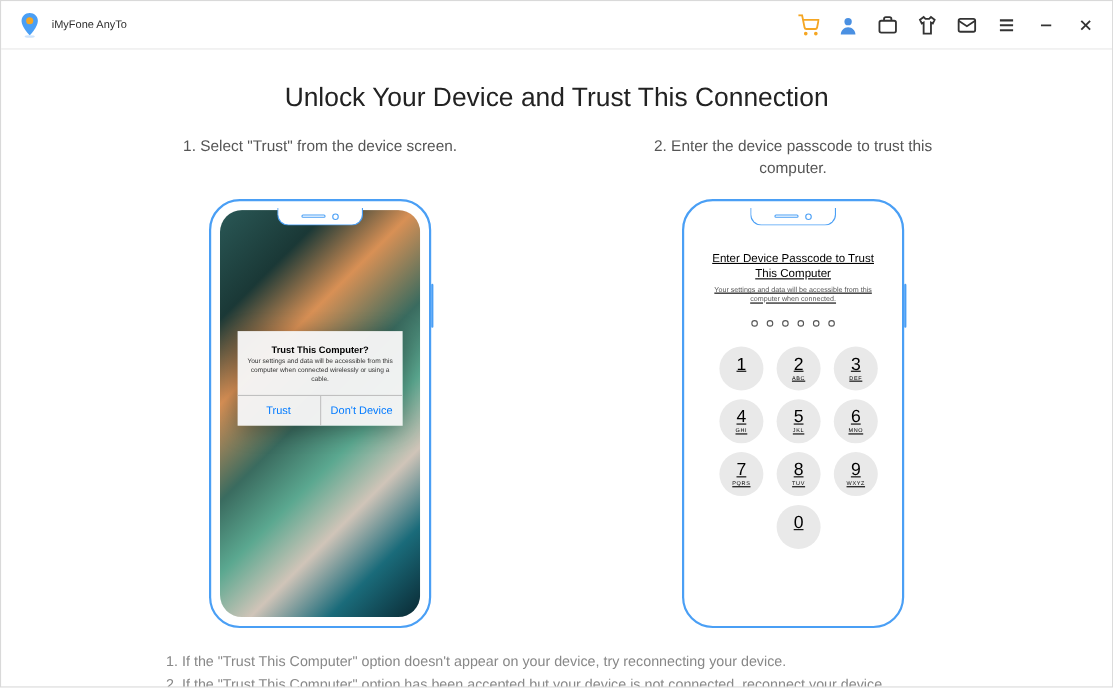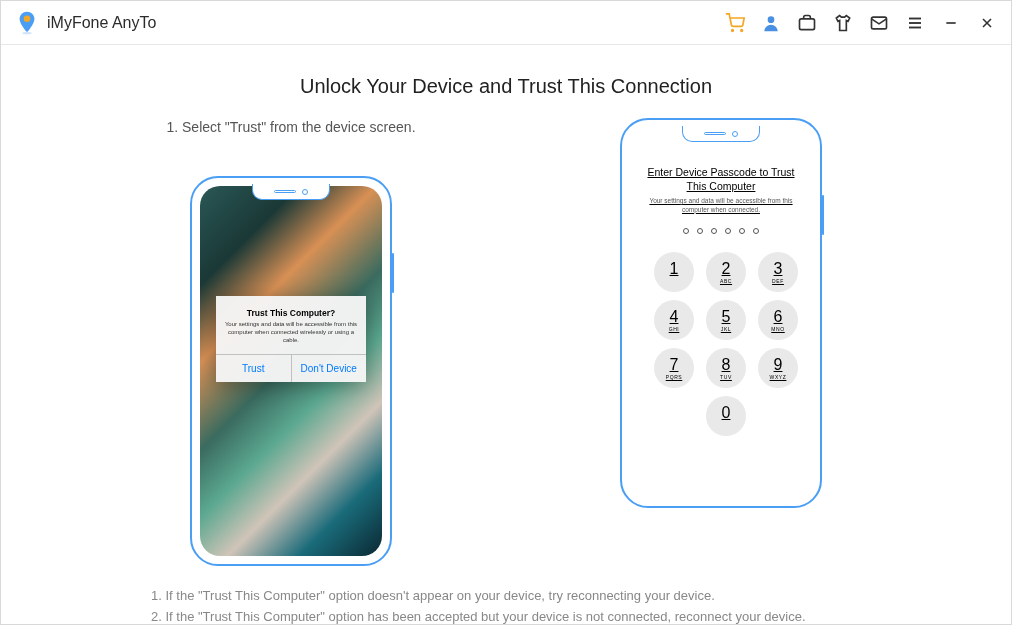--- a/index.html
+++ b/index.html
@@ -1,28 +1,28 @@
 <!DOCTYPE html>
 <html><head>
 <meta charset="utf-8">
 <style>
 * { box-sizing: border-box; margin: 0; padding: 0; }
 body { font-family: -apple-system, "Segoe UI", Arial, sans-serif; background: #fff; width: 1012px; height: 625px; overflow: hidden; border: 1px solid #d9d9d9; }
 .titlebar { height: 44px; border-bottom: 1px solid #e8e8e8; display: flex; align-items: center; padding: 0 14px; }
 .logo-wrap { display: flex; align-items: center; gap: 8px; }
 .logo-icon { width: 24px; height: 26px; position: relative; }
 .logo-icon svg { width: 100%; height: 100%; }
-.app-title { font-size: 16px; color: #2c2c2c; font-weight: 500; }
+.app-title { font-size: 10px; color: #2c2c2c; font-weight: 500; }
 .spacer { flex: 1; }
 .tb-icons { display: flex; align-items: center; gap: 16px; }
 .tb-icon { width: 20px; height: 20px; display: flex; align-items: center; justify-content: center; cursor: pointer; color: #333; }
 .tb-icon.cart { color: #f5a623; }
 .tb-icon.user { color: #4a90e2; }
 .content { padding: 30px 40px 0; text-align: center; }
-.main-title { font-size: 20px; color: #222; font-weight: 500; }
+.main-title { font-size: 24px; color: #222; font-weight: 500; }
 .steps { display: flex; justify-content: center; gap: 120px; margin-top: 20px; }
 .step { width: 310px; }
 .step-label { font-size: 14px; color: #555; line-height: 1.4; margin-bottom: 18px; min-height: 40px; display: flex; align-items: flex-start; justify-content: center; }
 .phone { width: 202px; height: 390px; margin: 0 auto; border: 2px solid #4a9ff5; border-radius: 28px; position: relative; background: #fff; padding: 8px; }
 .phone::after { content: ""; position: absolute; right: -4px; top: 75px; width: 2px; height: 40px; background: #4a9ff5; border-radius: 2px; }
 .notch { width: 78px; height: 16px; background: #fff; border: 1.5px solid #4a9ff5; border-top: none; border-radius: 0 0 10px 10px; position: absolute; top: 6px; left: 50%; transform: translateX(-50%); display: flex; align-items: center; justify-content: center; gap: 6px; z-index: 5; }
 .notch .bar { width: 22px; height: 3px; border: 1px solid #4a9ff5; border-radius: 2px; }
 .notch .dot { width: 6px; height: 6px; border: 1px solid #4a9ff5; border-radius: 50%; }
 .screen { width: 100%; height: 100%; border-radius: 20px; overflow: hidden; position: relative; }
 .wallpaper { width: 100%; height: 100%; background: linear-gradient(135deg, #2a5856 0%, #1a3836 18%, #d89055 32%, #3a6b5f 48%, #5ba890 60%, #d0c4b8 72%, #1a6b7a 85%, #0a2832 100%); }
@@ -135,20 +135,21 @@
             <div class="dialog-btns">
               <div class="dialog-btn">Trust</div>
               <div class="dialog-btn">Don't Device</div>
             </div>
           </div>
         </div>
       </div>
     </div>
 
     <div class="step">
+      <div class="step-label">2. Enter the device passcode to trust this computer.</div>
       <div class="phone">
         <div class="notch">
             <span class="bar"></span>
             <span class="dot"></span>
           </div>
         <div class="screen">
           <div class="passcode-screen">
             <div class="pc-title">Enter Device Passcode to Trust This Computer</div>
             <div class="pc-sub">Your settings and data will be accessible from this computer when connected.</div>
             <div class="pc-dots">

